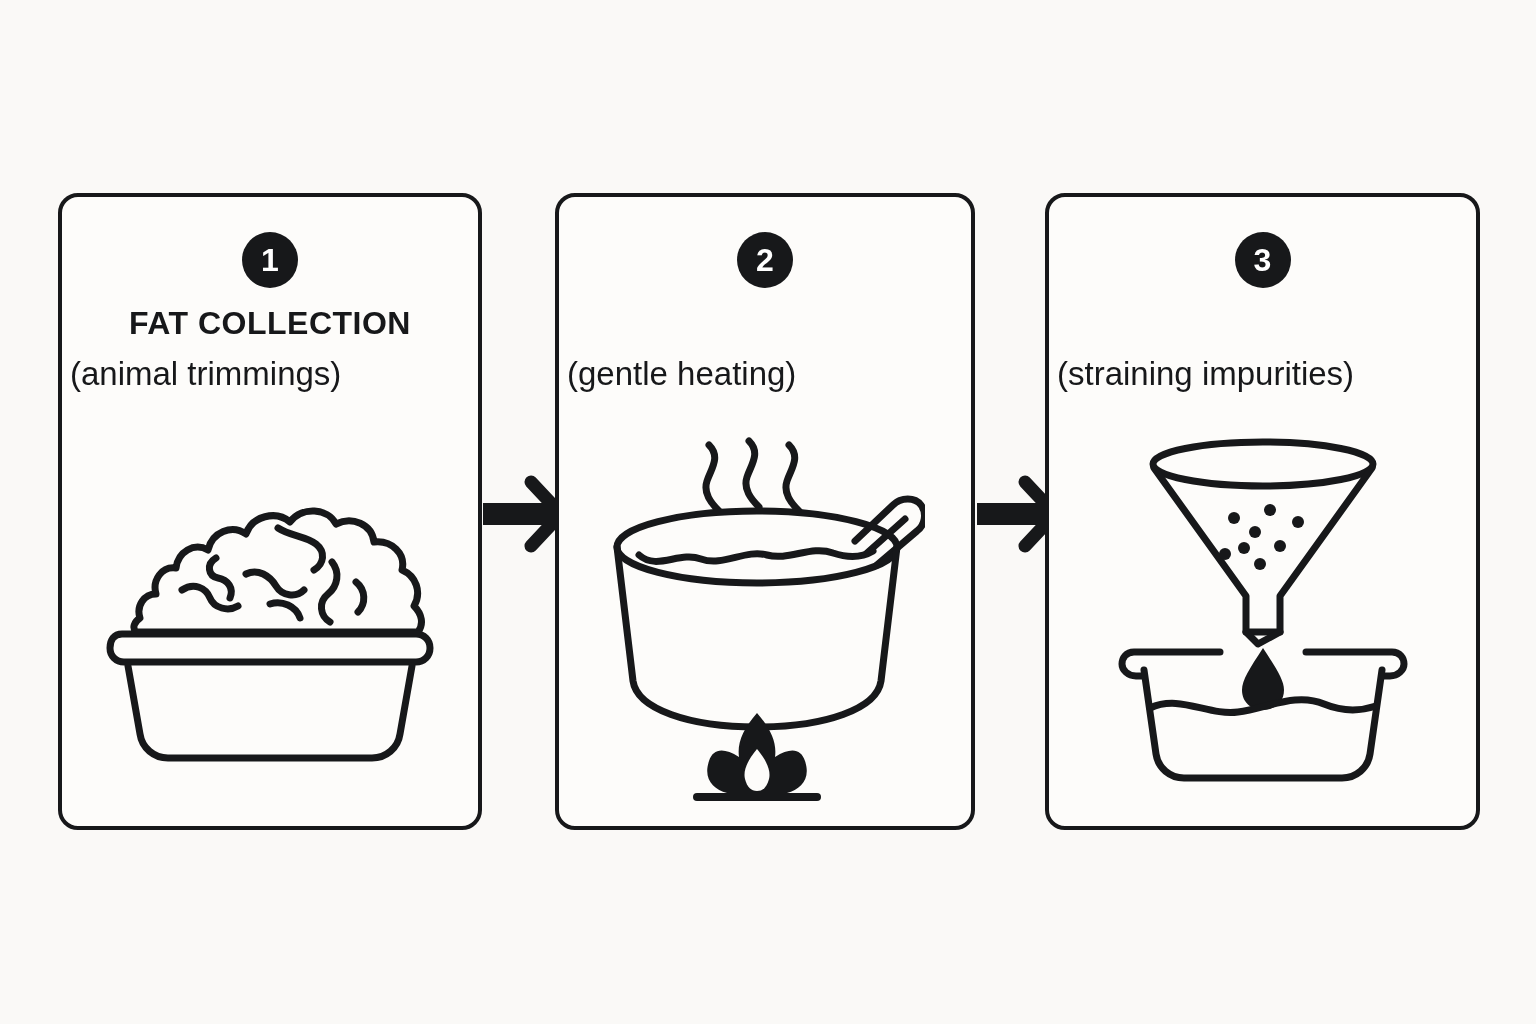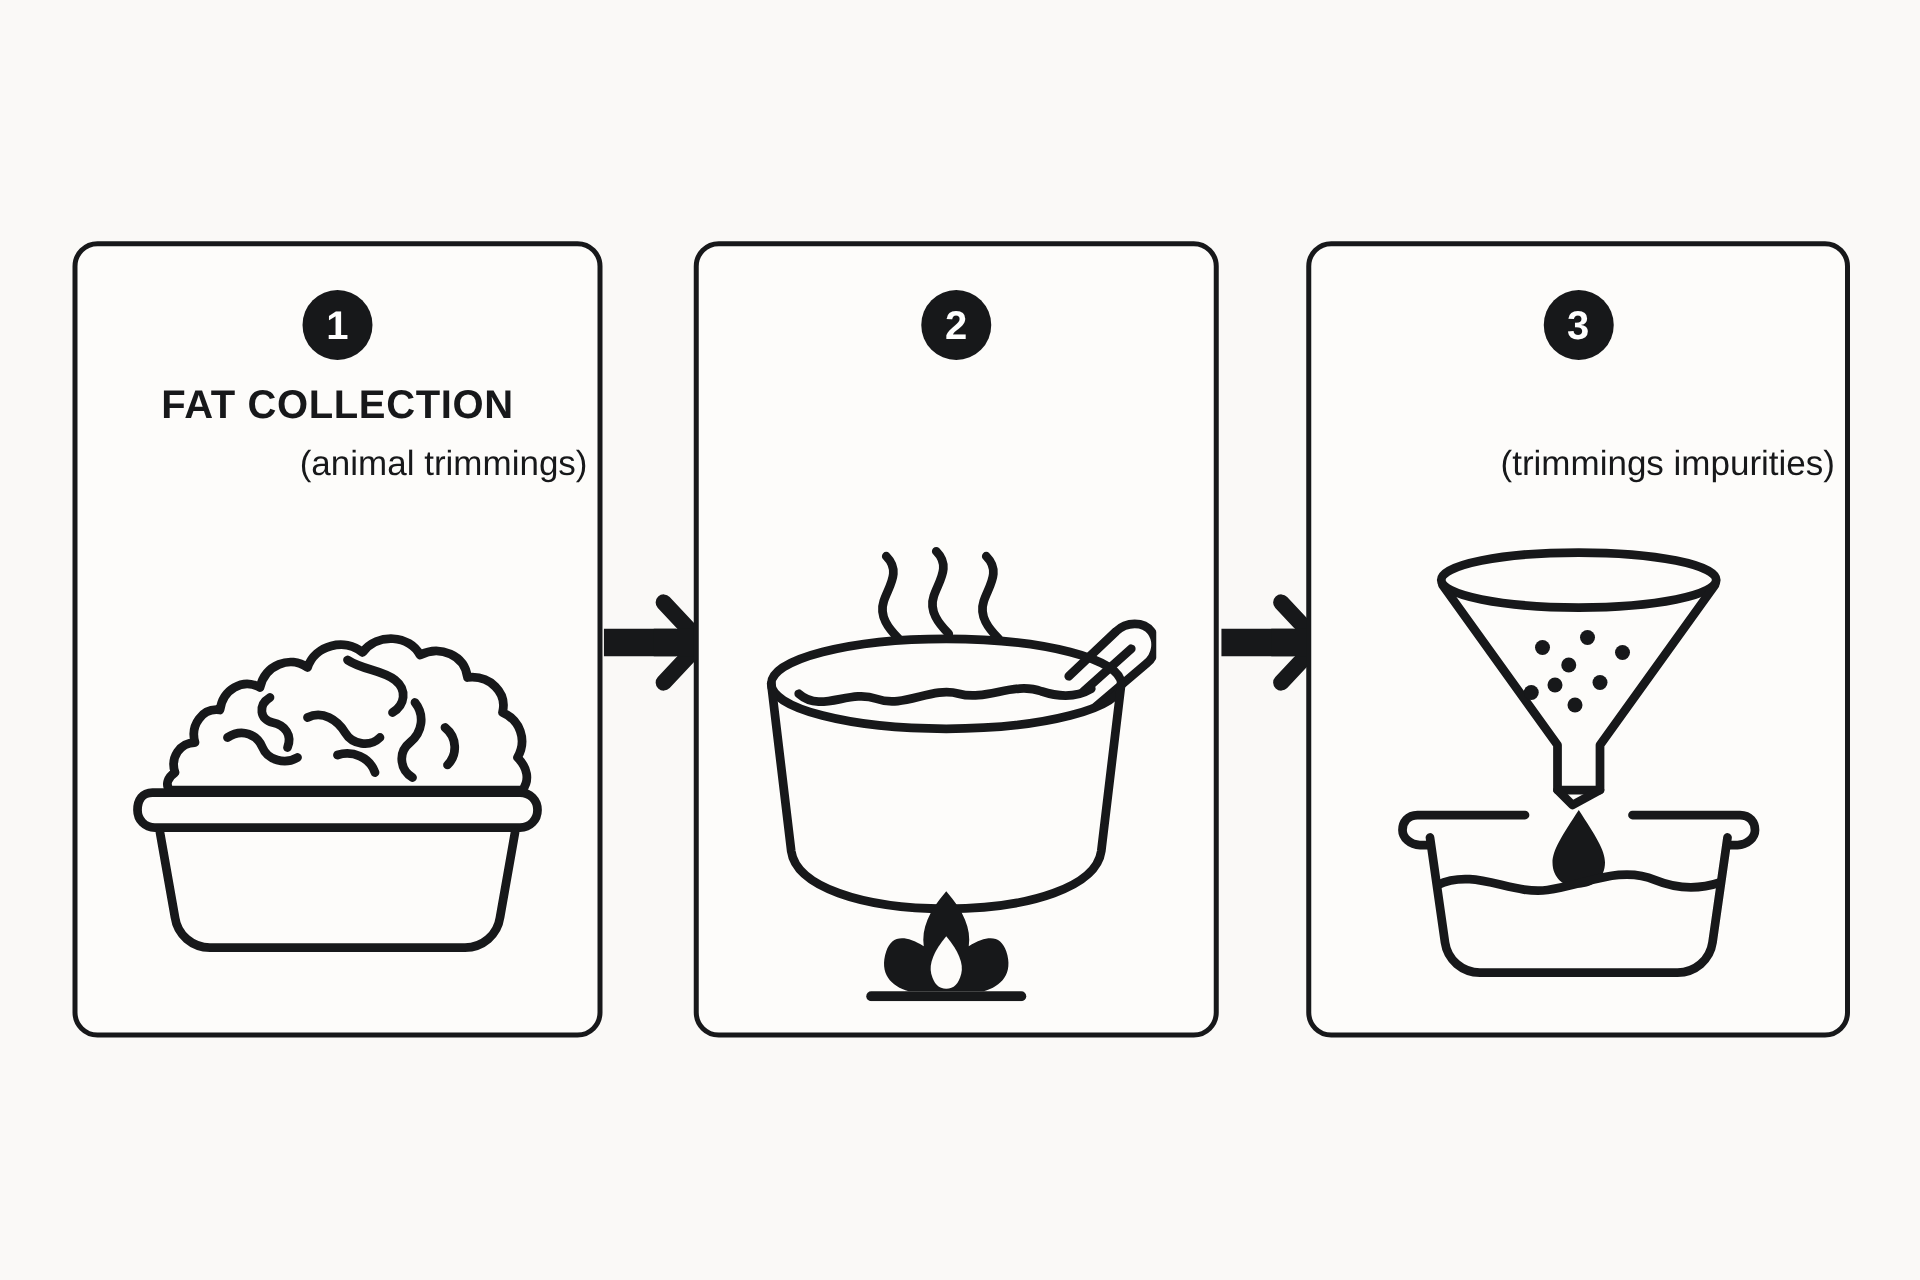--- a/index.html
+++ b/index.html
@@ -61,22 +61,22 @@
     font-weight: bold;
     color: #17181a;
     letter-spacing: 0.5px;
     white-space: nowrap;
   }
   .step-sub {
     position: absolute;
     top: 158px;
     left: 8px;
     right: 8px;
-    text-align: right;
-    font-size: 28px;
+    text-align: left;
+    font-size: 33px;
     font-weight: normal;
     color: #17181a;
     white-space: nowrap;
   }
   .icon-wrap {
     position: absolute;
     left: 0;
     right: 0;
     top: 225px;
     bottom: 16px;
@@ -146,20 +146,21 @@
       <rect x="0" y="33" width="58" height="22" fill="#17181a"></rect>
       <path d="M48 12 L78 44 L48 76" fill="none" stroke="#17181a" stroke-width="13" stroke-linecap="round" stroke-linejoin="round"></path>
       <path d="M40 33 L72 33 L72 55 L40 55 Z" fill="#17181a"></path>
     </svg>
   </div>
 
   <div class="step-card" id="card-2">
     <div class="badge">
       <span>2</span>
     </div>
+    <div class="step-sub">(gentle heating)</div>
     <div class="icon-wrap">
       <svg width="320" height="370" viewBox="0 0 320 370">
         <g fill="none" stroke="#17181a" stroke-width="7" stroke-linecap="round" stroke-linejoin="round">
           <path d="M104 14 C116 26 106 38 102 50 C98 62 106 72 114 80"></path>
           <path d="M144 10 C156 22 146 34 142 46 C138 58 146 68 154 76"></path>
           <path d="M184 14 C196 26 186 38 182 50 C178 62 186 72 194 80"></path>
         </g>
         <g fill="none" stroke="#17181a" stroke-width="7" stroke-linecap="round" stroke-linejoin="round">
 
           <path d="M250 110 L288 74 C296 66 310 66 316 74 C322 82 320 94 312 100 L272 134"></path>
@@ -193,21 +194,21 @@
       <rect x="0" y="33" width="58" height="22" fill="#17181a"></rect>
       <path d="M48 12 L78 44 L48 76" fill="none" stroke="#17181a" stroke-width="13" stroke-linecap="round" stroke-linejoin="round"></path>
       <path d="M40 33 L72 33 L72 55 L40 55 Z" fill="#17181a"></path>
     </svg>
   </div>
 
   <div class="step-card" id="card-3">
     <div class="badge">
       <span>3</span>
     </div>
-    <div class="step-sub">(trimmings impurities)</div>
+    <div class="step-sub">(straining impurities)</div>
     <div class="icon-wrap">
       <svg width="310" height="360" viewBox="0 0 310 360">
         <g fill="none" stroke="#17181a" stroke-width="7" stroke-linecap="round" stroke-linejoin="round">
 
           <ellipse cx="155" cy="28" rx="110" ry="22"></ellipse>
 
           <path d="M46 32 L138 160 L138 196 L172 196 L172 160 L264 32"></path>
           <path d="M138 196 L150 208 L172 196"></path>
         </g>
         <g fill="#17181a">

